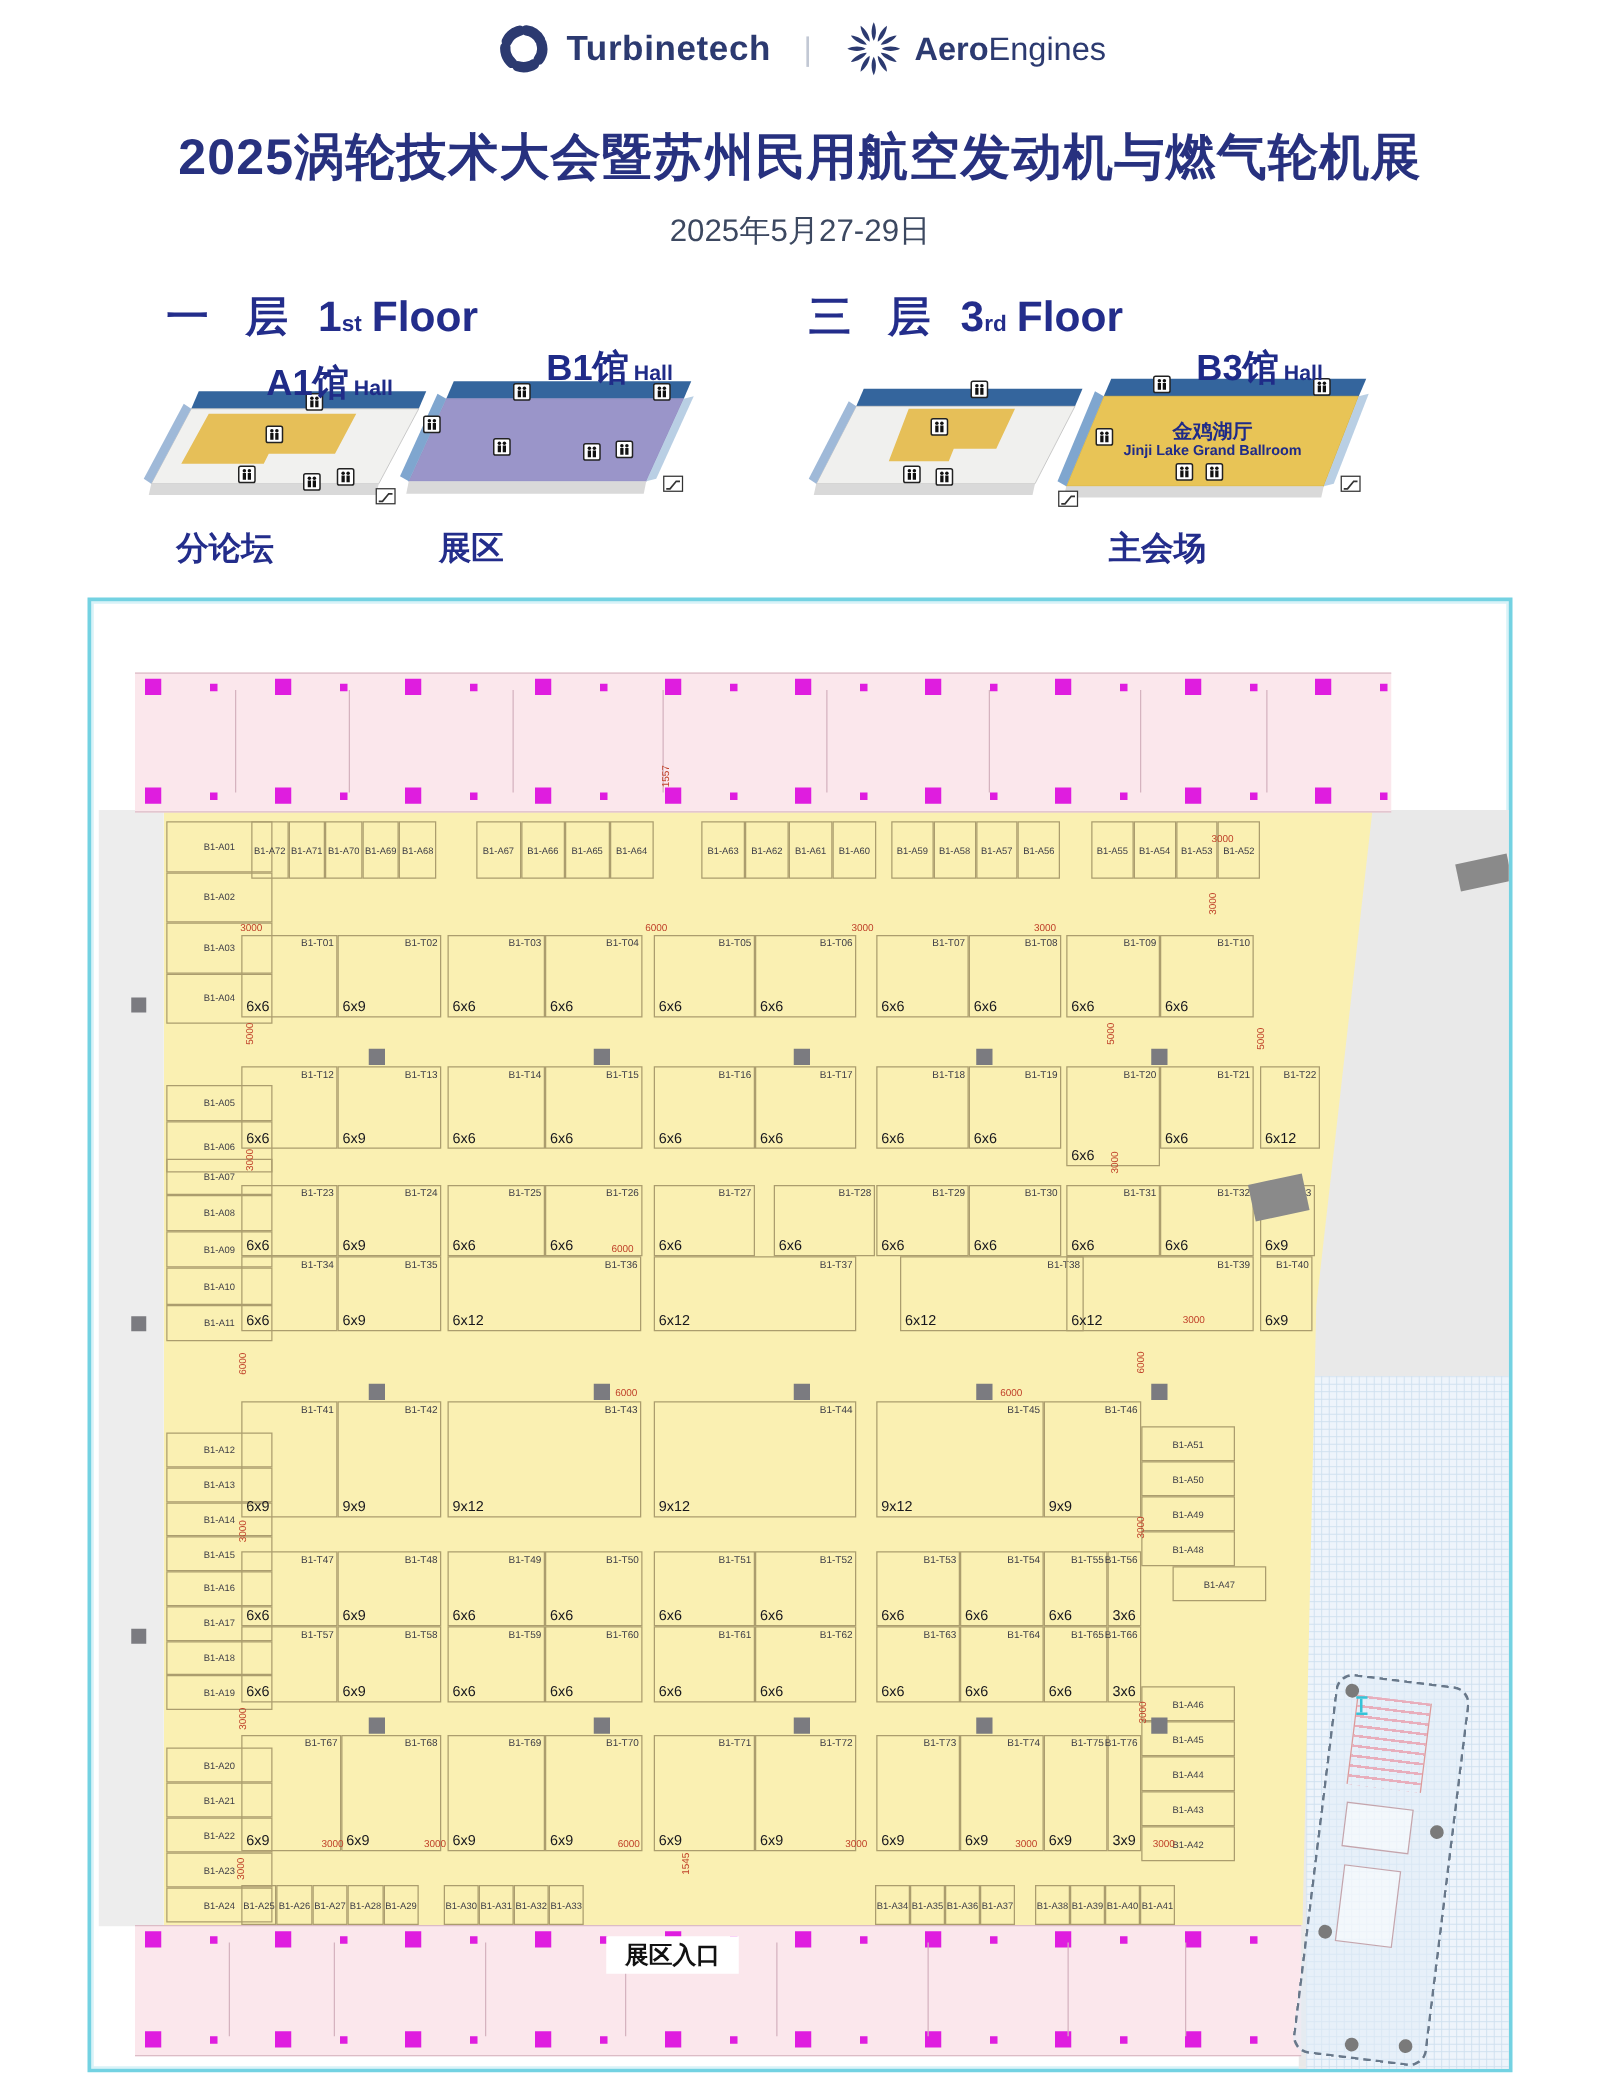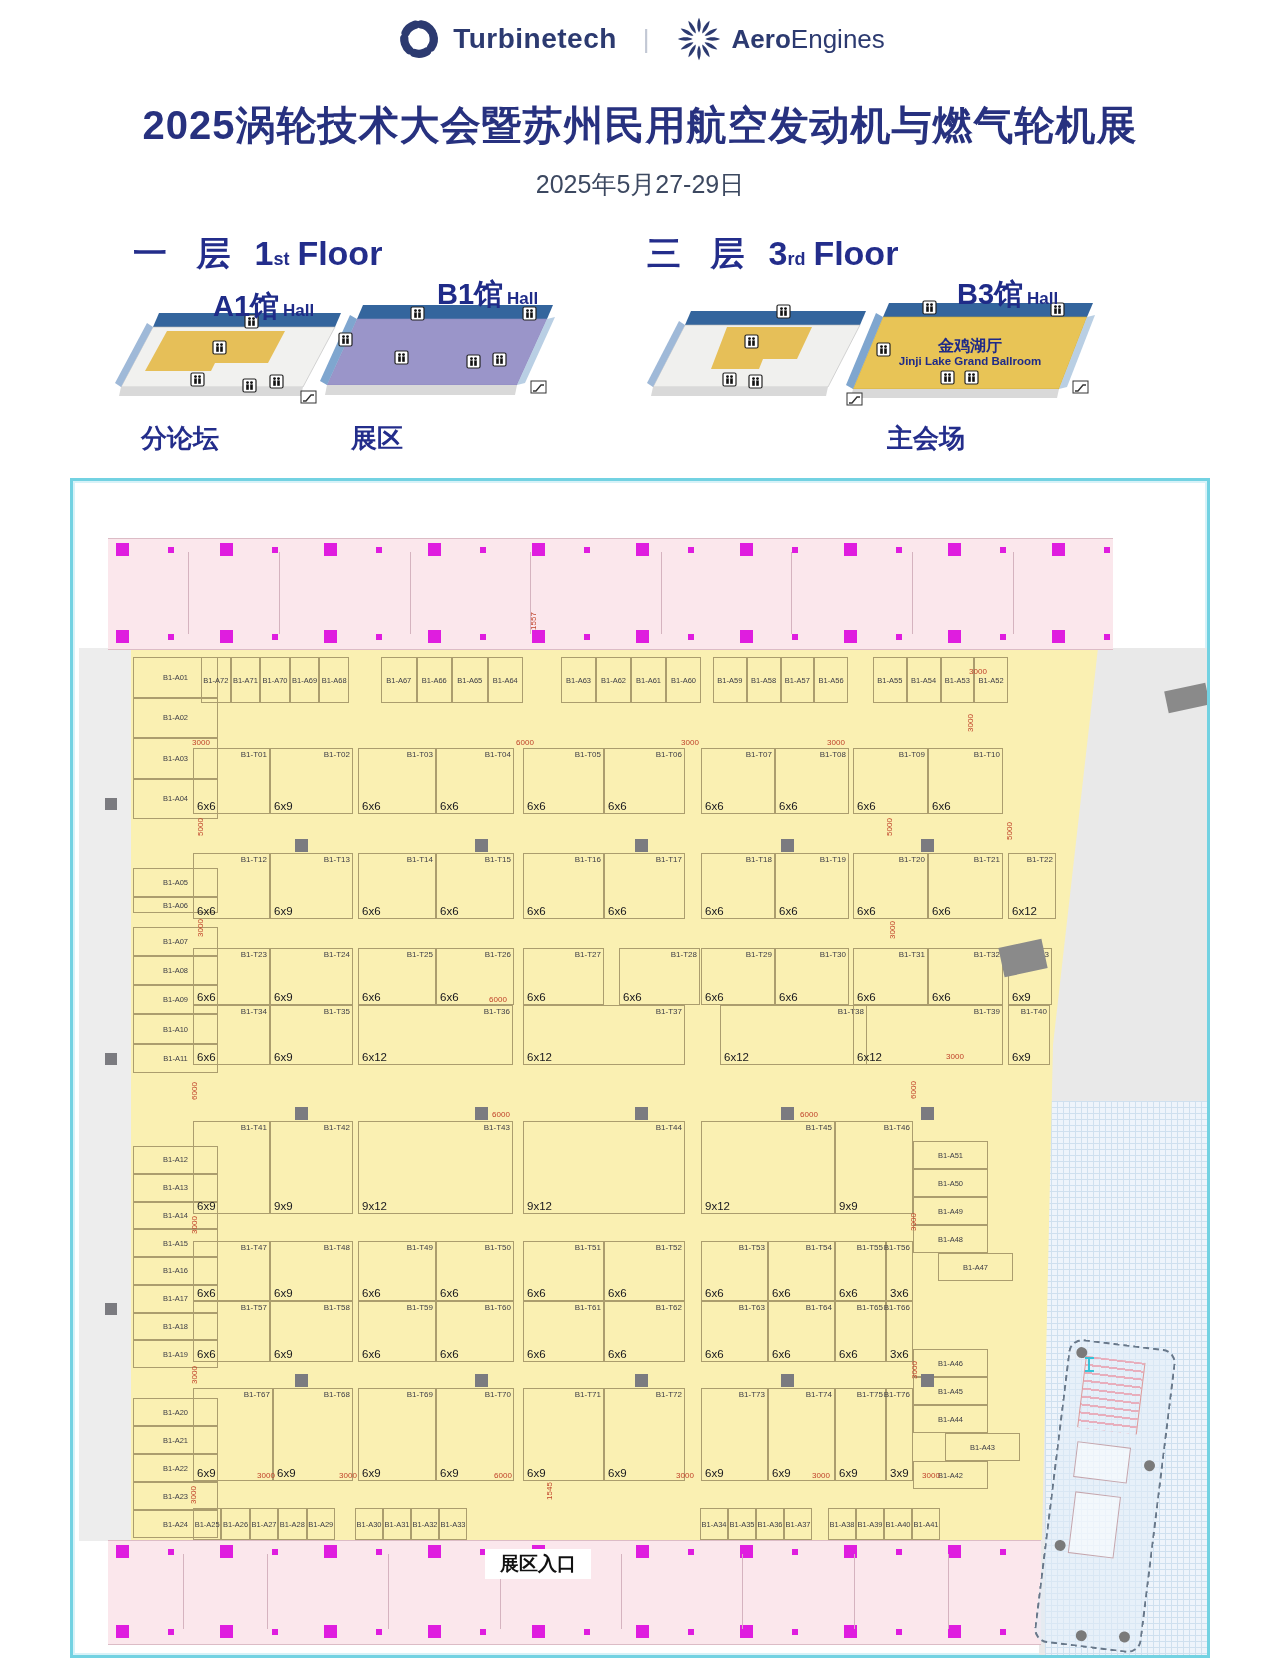--- a/index.html
+++ b/index.html
@@ -230,21 +230,21 @@
   <div class="wallpiece" style="left:1093px;top:206px;width:42px;height:22px;transform:rotate(-12deg);"></div>
   <div class="wallpiece" style="left:928px;top:462px;width:44px;height:30px;transform:rotate(-12deg);"></div>
   <div class="ibeam" style="left:1012px;top:876px;"></div>
 
   <div class="entrance">展区入口</div>
 <div class="acell" style="left: 60px; top: 176px; width: 85px; height: 40.5px;">B1-A01</div>
     <div class="acell" style="left: 60px; top: 216.5px; width: 85px; height: 40.5px;">B1-A02</div>
     <div class="acell" style="left: 60px; top: 257px; width: 85px; height: 40.5px;">B1-A03</div>
     <div class="acell" style="left: 60px; top: 297.5px; width: 85px; height: 40.5px;">B1-A04</div>
     <div class="acell" style="left: 60px; top: 387px; width: 85px; height: 29.2857px;">B1-A05</div>
-    <div class="acell" style="left: 60px; top: 416.286px; width: 85px; height: 16px;">B1-A06</div>
+    <div class="acell" style="left: 60px; top: 416.286px; width: 85px; height: 41px;">B1-A06</div>
     <div class="acell" style="left: 60px; top: 445.571px; width: 85px; height: 29.2857px;">B1-A07</div>
     <div class="acell" style="left: 60px; top: 474.857px; width: 85px; height: 29.2857px;">B1-A08</div>
     <div class="acell" style="left: 60px; top: 504.143px; width: 85px; height: 29.2857px;">B1-A09</div>
     <div class="acell" style="left: 60px; top: 533.429px; width: 85px; height: 29.2857px;">B1-A10</div>
     <div class="acell" style="left: 60px; top: 562.714px; width: 85px; height: 29.2857px;">B1-A11</div>
     <div class="acell" style="left: 60px; top: 665px; width: 85px; height: 27.75px;">B1-A12</div>
     <div class="acell" style="left: 60px; top: 692.75px; width: 85px; height: 27.75px;">B1-A13</div>
     <div class="acell" style="left: 60px; top: 720.5px; width: 85px; height: 27.75px;">B1-A14</div>
     <div class="acell" style="left: 60px; top: 748.25px; width: 85px; height: 27.75px;">B1-A15</div>
     <div class="acell" style="left: 60px; top: 776px; width: 85px; height: 27.75px;">B1-A16</div>
@@ -278,21 +278,21 @@
     <div class="acell" style="left: 867.5px; top: 176px; width: 33.75px; height: 46px;">B1-A53</div>
     <div class="acell" style="left: 901.25px; top: 176px; width: 33.75px; height: 46px;">B1-A52</div>
     <div class="acell" style="left: 840px; top: 660px; width: 75px; height: 28px;">B1-A51</div>
     <div class="acell" style="left: 840px; top: 688px; width: 75px; height: 28px;">B1-A50</div>
     <div class="acell" style="left: 840px; top: 716px; width: 75px; height: 28px;">B1-A49</div>
     <div class="acell" style="left: 840px; top: 744px; width: 75px; height: 28px;">B1-A48</div>
     <div class="acell" style="left: 840px; top: 772px; width: 75px; height: 28px; margin-left: 25px;">B1-A47</div>
     <div class="acell" style="left: 840px; top: 868px; width: 75px; height: 28px;">B1-A46</div>
     <div class="acell" style="left: 840px; top: 896px; width: 75px; height: 28px;">B1-A45</div>
     <div class="acell" style="left: 840px; top: 924px; width: 75px; height: 28px;">B1-A44</div>
-    <div class="acell" style="left: 840px; top: 952px; width: 75px; height: 28px; margin-left: 32px;">B1-A43</div>
+    <div class="acell" style="left: 840px; top: 952px; width: 75px; height: 28px;">B1-A43</div>
     <div class="acell" style="left: 840px; top: 980px; width: 75px; height: 28px;">B1-A42</div>
     <div class="acell" style="left: 120px; top: 1027px; width: 28.4px; height: 32px;">B1-A25</div>
     <div class="acell" style="left: 148.4px; top: 1027px; width: 28.4px; height: 32px;">B1-A26</div>
     <div class="acell" style="left: 176.8px; top: 1027px; width: 28.4px; height: 32px;">B1-A27</div>
     <div class="acell" style="left: 205.2px; top: 1027px; width: 28.4px; height: 32px;">B1-A28</div>
     <div class="acell" style="left: 233.6px; top: 1027px; width: 28.4px; height: 32px;">B1-A29</div>
     <div class="acell" style="left: 282px; top: 1027px; width: 28px; height: 32px;">B1-A30</div>
     <div class="acell" style="left: 310px; top: 1027px; width: 28px; height: 32px;">B1-A31</div>
     <div class="acell" style="left: 338px; top: 1027px; width: 28px; height: 32px;">B1-A32</div>
     <div class="acell" style="left: 366px; top: 1027px; width: 28px; height: 32px;">B1-A33</div>
@@ -369,21 +369,21 @@
       <div class="cell-size">6x6</div>
     </div>
     <div class="booth-cell" style="left: 628px; top: 372px; width: 74px; height: 66px;">
       <div class="cell-id">B1-T18</div>
       <div class="cell-size">6x6</div>
     </div>
     <div class="booth-cell" style="left: 702px; top: 372px; width: 74px; height: 66px;">
       <div class="cell-id">B1-T19</div>
       <div class="cell-size">6x6</div>
     </div>
-    <div class="booth-cell" style="left: 780px; top: 372px; width: 75px; height: 66px;">
+    <div class="booth-cell" style="left: 780px; top: 372px; width: 75px; height: 80px;">
       <div class="cell-id">B1-T20</div>
       <div class="cell-size">6x6</div>
     </div>
     <div class="booth-cell" style="left: 855px; top: 372px; width: 75px; height: 66px;">
       <div class="cell-id">B1-T21</div>
       <div class="cell-size">6x6</div>
     </div>
     <div class="booth-cell" style="left: 120px; top: 467px; width: 77px; height: 57px;">
       <div class="cell-id">B1-T23</div>
       <div class="cell-size">6x6</div>

